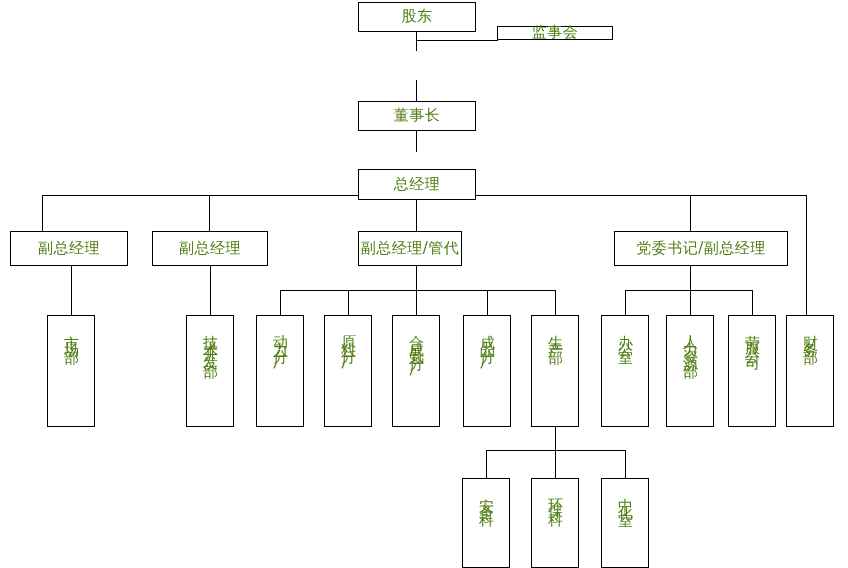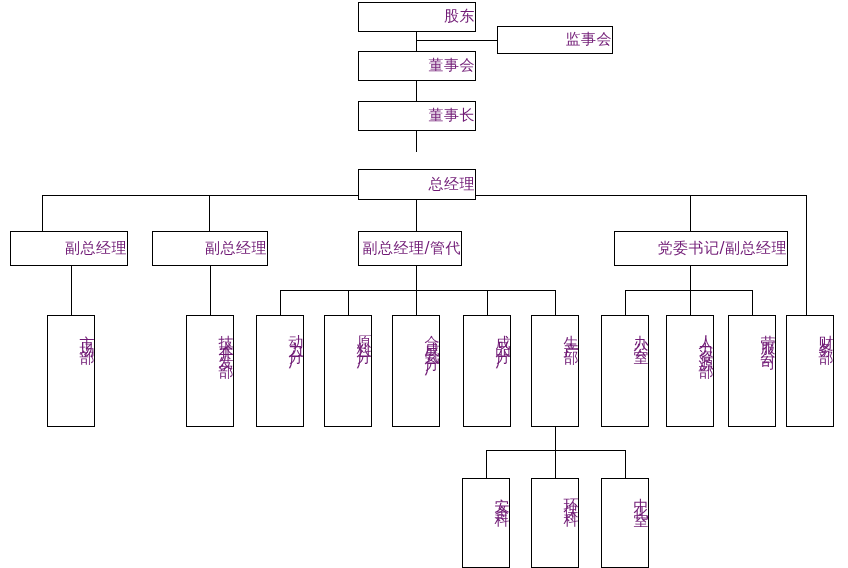--- a/index.html
+++ b/index.html
@@ -15,22 +15,22 @@
     font-family: "DejaVu Sans", "Liberation Sans", sans-serif;
     overflow: hidden;
   }
   .node {
     position: absolute;
     box-sizing: border-box;
     border: 1px solid #000000;
     background: #ffffff;
     display: flex;
     align-items: center;
-    justify-content: flex-end;
-    color: #701a75;
+    justify-content: center;
+    color: #4d7c0f;
     z-index: 2;
   }
   .node .label {
     display: block;
     text-align: center;
     line-height: 1.18;
     white-space: nowrap;
   }
   
   .node.horiz .label {
@@ -103,27 +103,24 @@
   <div class="line v" style="left:555px; top:427px; height:24px;"></div>
   <div class="line h" style="left:486px; top:450px; width:140px;"></div>
   <div class="line v" style="left:486px; top:450px; height:28px;"></div>
   <div class="line v" style="left:555px; top:450px; height:28px;"></div>
   <div class="line v" style="left:625px; top:450px; height:28px;"></div>
 
   <div class="node horiz" style="left:358px; top:2px; width:118px; height:30px;">
     <span class="label">股东</span>
   </div>
 
-  <div class="node horiz" style="left:497px; top:26px; width:116px; height:28px;">
+  <div class="node horiz" style="left:497px; top:26px; width:116px; height:14px;">
     <span class="label">监事会</span>
   </div>
 
-  <div class="node horiz" style="left:358px; top:51px; width:118px; height:30px;">
-    <span class="label">董事会</span>
-  </div>
 
   <div class="node horiz" style="left:358px; top:101px; width:118px; height:30px;">
     <span class="label">董事长</span>
   </div>
 
   <div class="node horiz" style="left:358px; top:169px; width:118px; height:31px;">
     <span class="label">总经理</span>
   </div>
 
   <div class="node horiz" style="left:10px; top:231px; width:118px; height:35px;">

